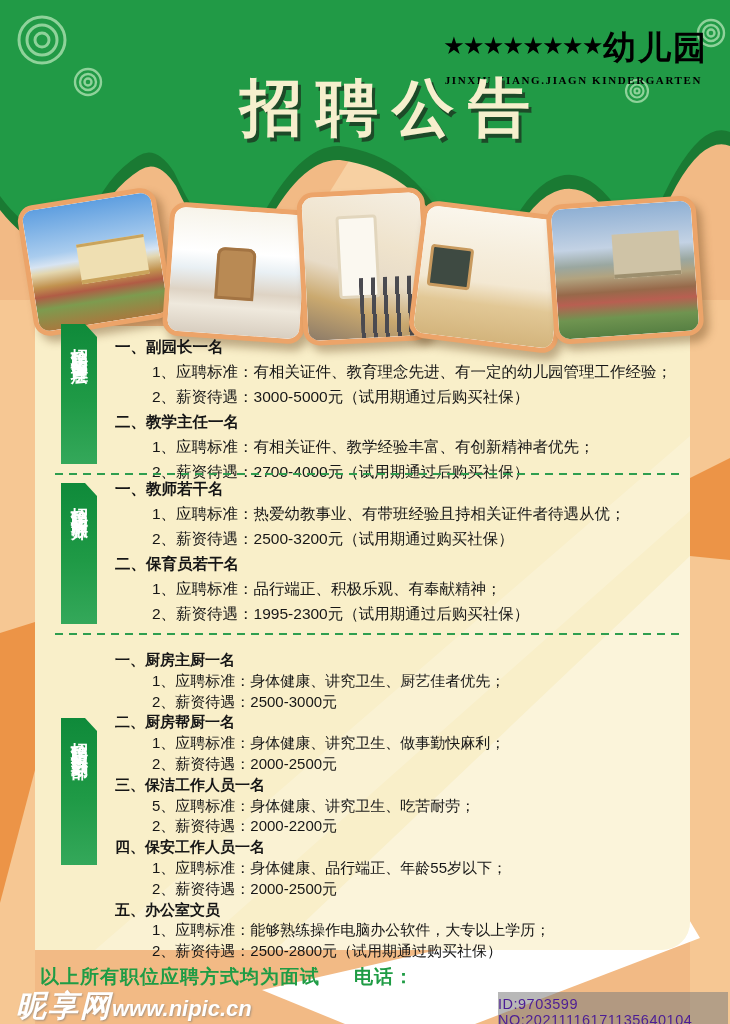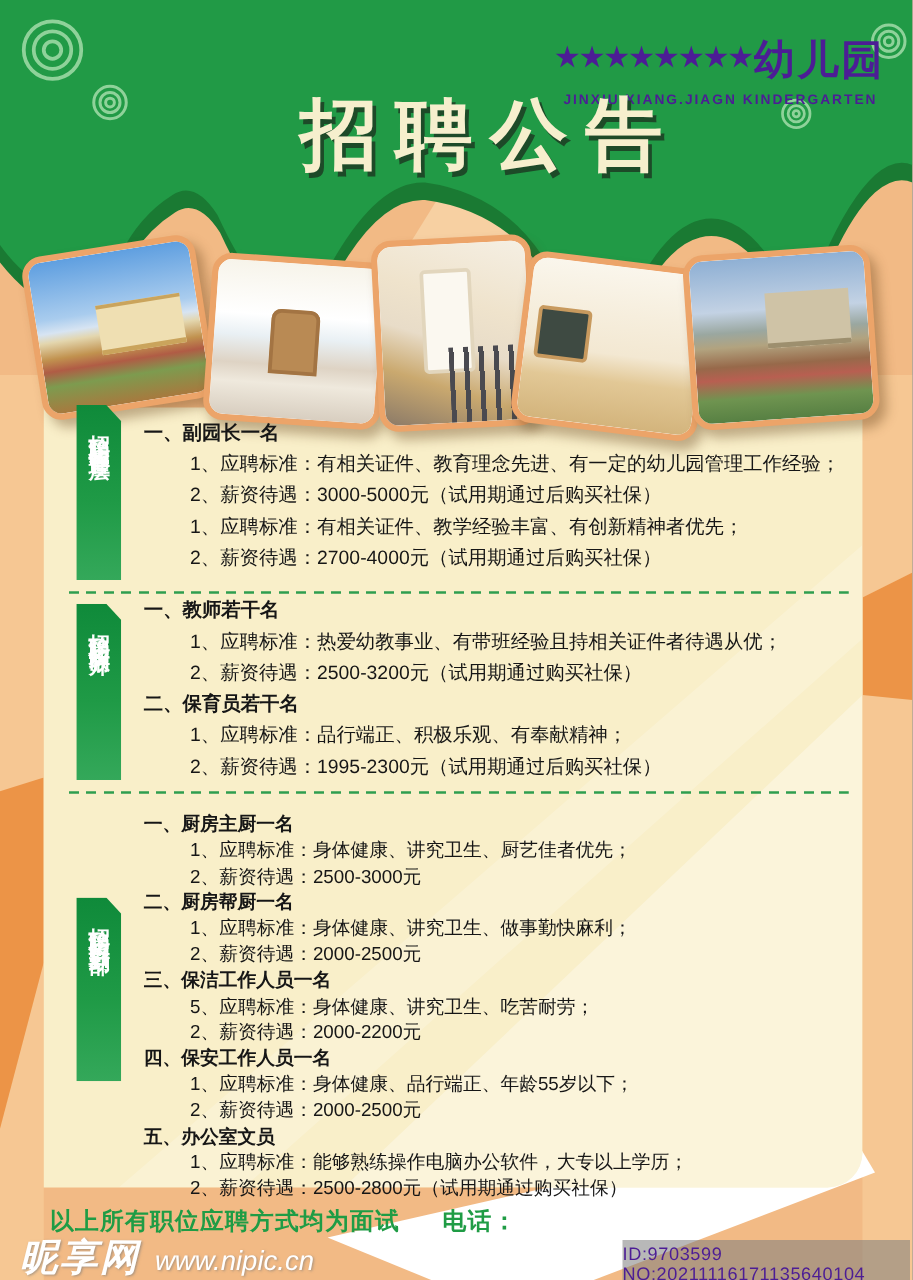--- a/index.html
+++ b/index.html
@@ -22,21 +22,21 @@
   
   .panel{position:absolute;left:35px;top:326px;width:655px;height:624px;
     background:#f9efc9;border-radius:0 0 28px 0;overflow:hidden;}
   .panel .streak1{position:absolute;inset:0;background:rgba(255,255,255,.32);
     clip-path:polygon(240px 624px,655px 230px,655px 624px);}
   .panel .streak2{position:absolute;inset:0;background:rgba(255,255,255,.20);
     clip-path:polygon(60px 624px,655px 110px,655px 185px,160px 624px);}
   
   .header-svg{position:absolute;left:0;top:0;width:730px;height:290px;}
   .rings{position:absolute;left:0;top:0;width:730px;height:150px;pointer-events:none;}
-  .brand{position:absolute;right:22px;top:26px;text-align:right;color:#4c1d95;}
+  .brand{position:absolute;right:22px;top:26px;text-align:right;color:#000000;font-family:Liberation Serif, serif;}
   .brand .stars{font-size:21px;font-weight:bold;letter-spacing:1px;vertical-align:6px;}
   .brand .kname{font-size:33px;font-weight:bold;letter-spacing:2px;}
   .brand .sub{font-size:11px;font-weight:bold;letter-spacing:1.6px;margin-top:3px;margin-right:6px;}
   .poster-title{position:absolute;left:0;top:66px;width:730px;text-align:center;
     font-size:62px;font-weight:bold;letter-spacing:14px;color:#f6efcd;
     text-shadow:3px 4px 0 #1d4a28;padding-left:27px;}
   
   .photo{position:absolute;border:5px solid #eca469;border-radius:16px;overflow:hidden;
     box-shadow:5px 7px 9px rgba(96,60,20,.38);background:#fff;}
   .photo .inner{position:absolute;inset:0;}
@@ -77,21 +77,21 @@
   .divider{position:absolute;left:55px;width:624px;height:2px;
     background:repeating-linear-gradient(90deg,#2f9e4f 0 8px,rgba(0,0,0,0) 8px 14px);}
   .dv1{top:473px;}
   .dv2{top:633px;}
   
   .footer-note{position:absolute;left:40px;top:964px;color:#1f9c45;font-size:19px;font-weight:bold;letter-spacing:1px;}
   .footer-note .phone{margin-left:34px;}
   .watermark{position:absolute;left:16px;top:986px;color:#ffffff;font-style:italic;
     text-shadow:1px 1px 2px rgba(120,120,120,.6);white-space:nowrap;}
   .watermark .wm-name{font-size:30px;font-weight:bold;letter-spacing:2px;font-family:Liberation Mono, monospace;}
-  .watermark .wm-url{font-size:22px;font-weight:normal;margin-left:12px;}
+  .watermark .wm-url{font-size:22px;font-weight:bold;margin-left:0;}
   .id-bar{position:absolute;left:498px;top:992px;width:230px;height:40px;
     background:rgba(125,125,125,.55);color:#4c1d95;font-size:14.5px;
     display:flex;align-items:center;justify-content:center;letter-spacing:.5px;}
 </style>
 </head>
 <body>
 
 <div class="canvas">
 
   <div class="bg-light-margin-left"></div>
@@ -179,20 +179,21 @@
       <span>招聘岗位（教师）</span>
     </div>
   <div class="tab tab3">
       <span>招聘岗位（后勤部）</span>
     </div>
 
   <div class="job-block jb1">
     <div class="ln">一、副园长一名</div>
     <div class="ln ind">1、应聘标准：有相关证件、教育理念先进、有一定的幼儿园管理工作经验；</div>
     <div class="ln ind">2、薪资待遇：3000-5000元（试用期通过后购买社保）</div>
+    <div class="ln">二、教学主任一名</div>
     <div class="ln ind">1、应聘标准：有相关证件、教学经验丰富、有创新精神者优先；</div>
     <div class="ln ind">2、薪资待遇：2700-4000元（试用期通过后购买社保）</div>
   </div>
 
   <div class="divider dv1"></div>
 
   <div class="job-block jb2">
     <div class="ln">一、教师若干名</div>
     <div class="ln ind">1、应聘标准：热爱幼教事业、有带班经验且持相关证件者待遇从优；</div>
     <div class="ln ind">2、薪资待遇：2500-3200元（试用期通过购买社保）</div>

